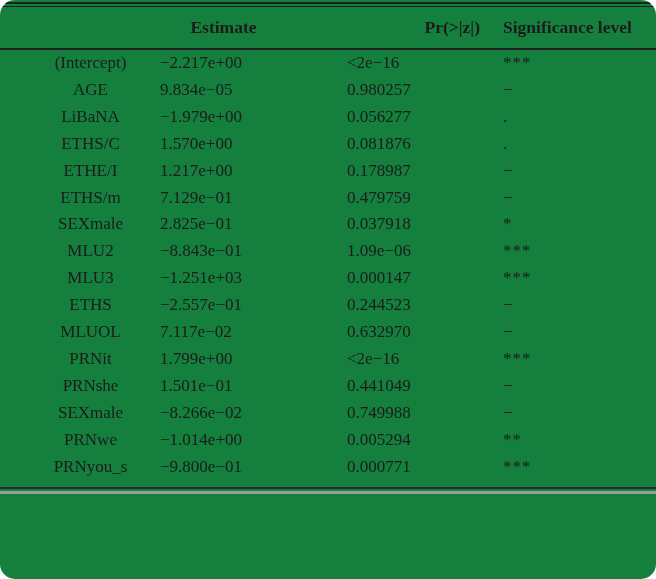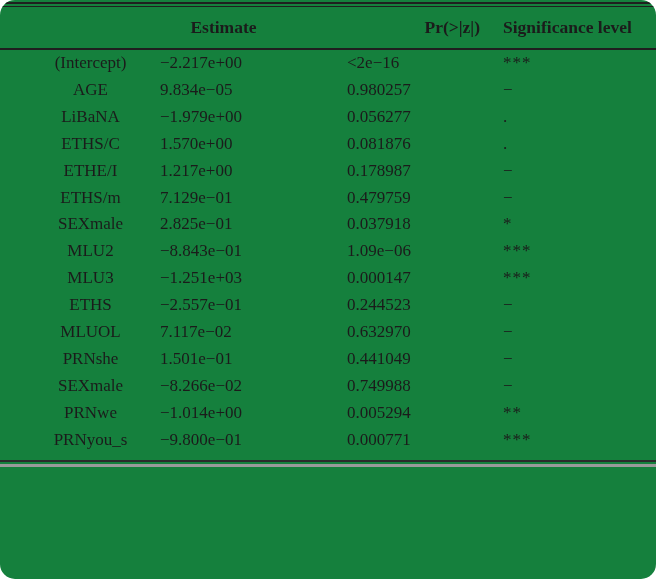--- a/index.html
+++ b/index.html
@@ -162,20 +162,26 @@
     <td class="d-sig">−</td>
   </tr>
 
   <tr>
     <td class="d-label">MLUOL</td>
     <td class="d-est">7.117e−02</td>
     <td class="d-p">0.632970</td>
     <td class="d-sig">−</td>
   </tr>
 
+  <tr>
+    <td class="d-label">PRNit</td>
+    <td class="d-est">1.799e+00</td>
+    <td class="d-p">&lt;2e−16</td>
+    <td class="d-sig">***</td>
+  </tr>
 
   <tr>
     <td class="d-label">PRNshe</td>
     <td class="d-est">1.501e−01</td>
     <td class="d-p">0.441049</td>
     <td class="d-sig">−</td>
   </tr>
 
   <tr>
     <td class="d-label">SEXmale</td>

